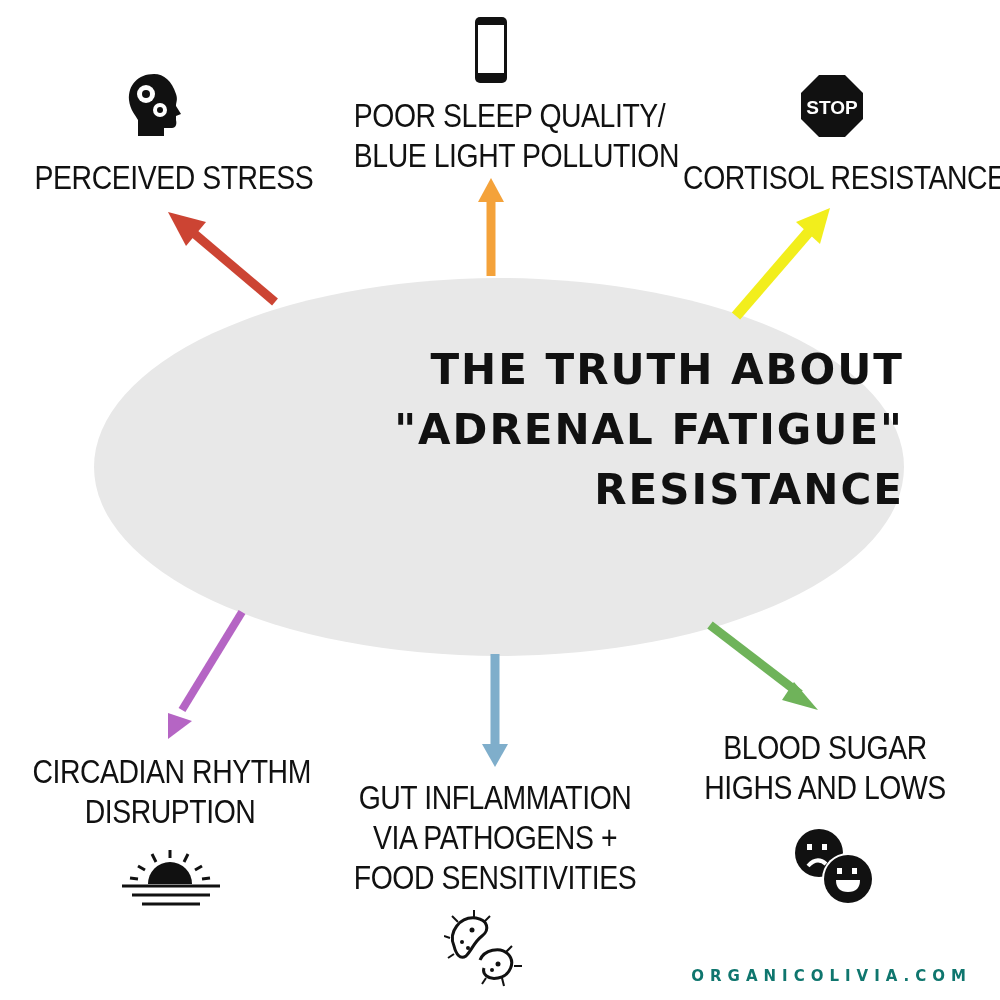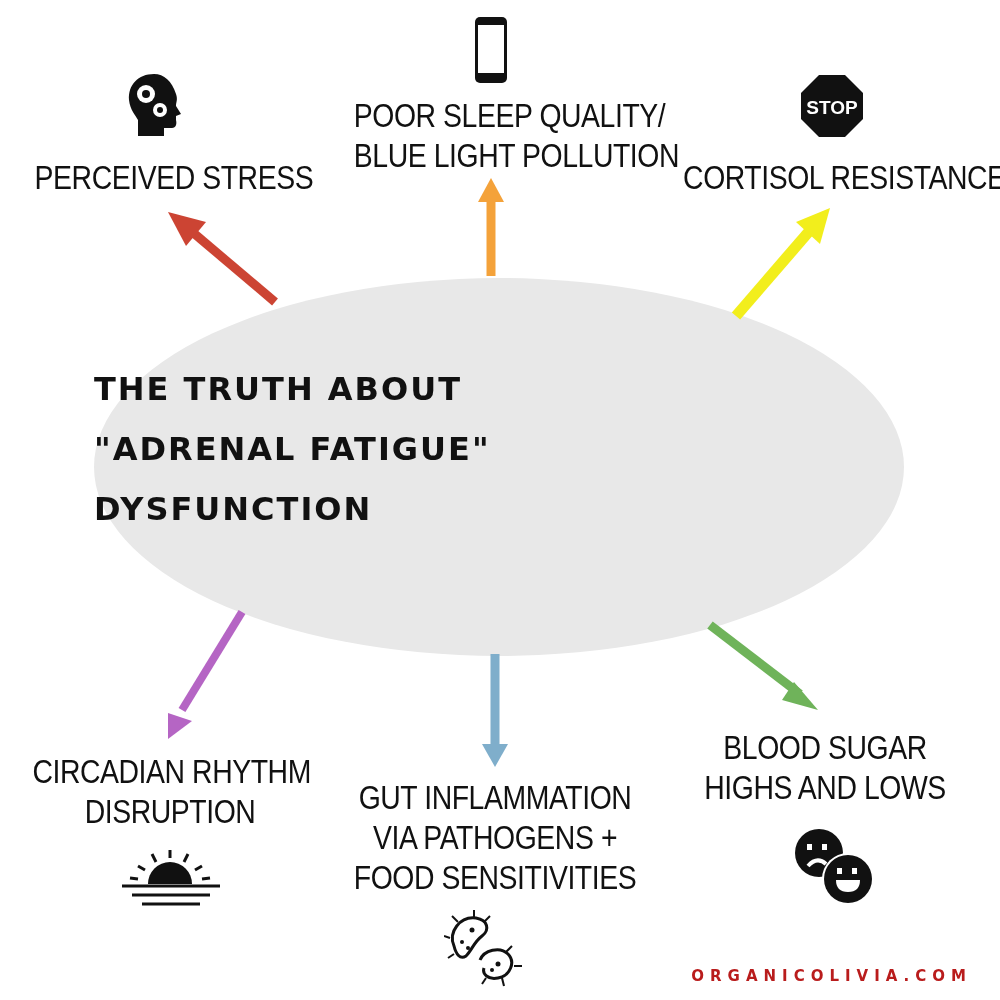--- a/index.html
+++ b/index.html
@@ -1,32 +1,32 @@
 <!DOCTYPE html>
 <html><head>
 <meta charset="utf-8">
 <style>
   html, body { margin:0; padding:0; background:#ffffff; }
   body { width:1000px; height:1000px; position:relative; overflow:hidden; font-family:"Liberation Sans", sans-serif; color:#111; }
   .abs { position:absolute; }
   .label { position:absolute; font-family:"Liberation Sans", sans-serif; font-size:33px; line-height:40px; text-align:center; color:#111; letter-spacing:-0.5px; transform:scaleX(0.86); transform-origin:center top; white-space:nowrap; }
   .ellipse { position:absolute; left:94px; top:278px; width:810px; height:378px; border-radius:50%; background:#e8e8e8; }
-  .title { position:absolute; left:94px; top:340px; width:810px; text-align:left; font-family:"DejaVu Sans", sans-serif; font-weight:bold; font-size:32px; line-height:60px; letter-spacing:2px; color:#111;margin-top:19px; }
+  .title { position:absolute; left:94px; top:340px; width:810px; text-align:right; font-family:"DejaVu Sans", sans-serif; font-weight:bold; font-size:42px; line-height:60px; letter-spacing:2px; color:#111; }
   .title div { white-space:nowrap; }
   svg.arrows { position:absolute; left:0; top:0; }
-  .footer { position:absolute; right:28px; top:967px; font-family:"DejaVu Sans", sans-serif; font-weight:bold; font-size:15px; letter-spacing:6px; color:#b91c1c; }
+  .footer { position:absolute; right:28px; top:967px; font-family:"DejaVu Sans", sans-serif; font-weight:bold; font-size:15px; letter-spacing:6px; color:#0f766e; }
 </style>
 </head>
 <body>
 
 <div class="ellipse"></div>
 <div class="title">
   <div>THE TRUTH ABOUT</div>
   <div>"ADRENAL FATIGUE"</div>
-  <div>DYSFUNCTION</div>
+  <div>RESISTANCE</div>
 </div>
 
 <svg class="arrows" width="1000" height="1000" viewBox="0 0 1000 1000">
 
   <g>
     <line x1="275" y1="302" x2="190" y2="230" stroke="#cc4433" stroke-width="9"></line>
     <polygon points="168,212 206,222 186,246" fill="#cc4433"></polygon>
   </g>
 
   <g>

